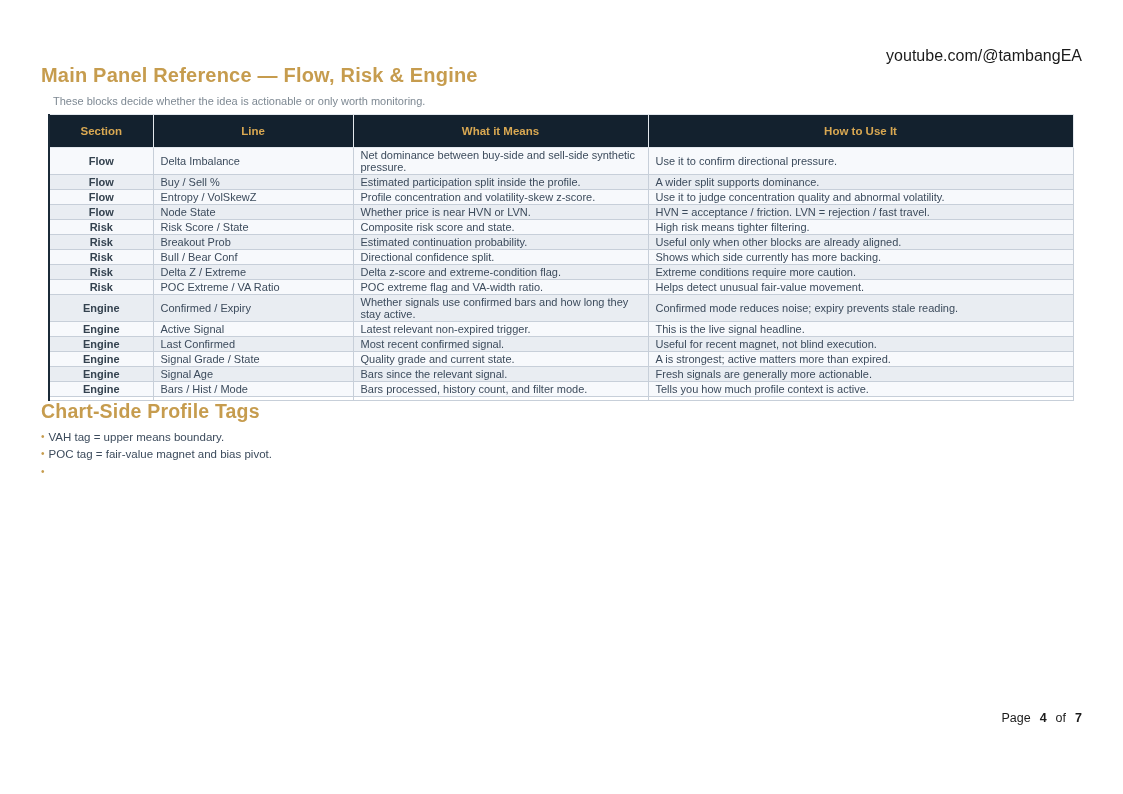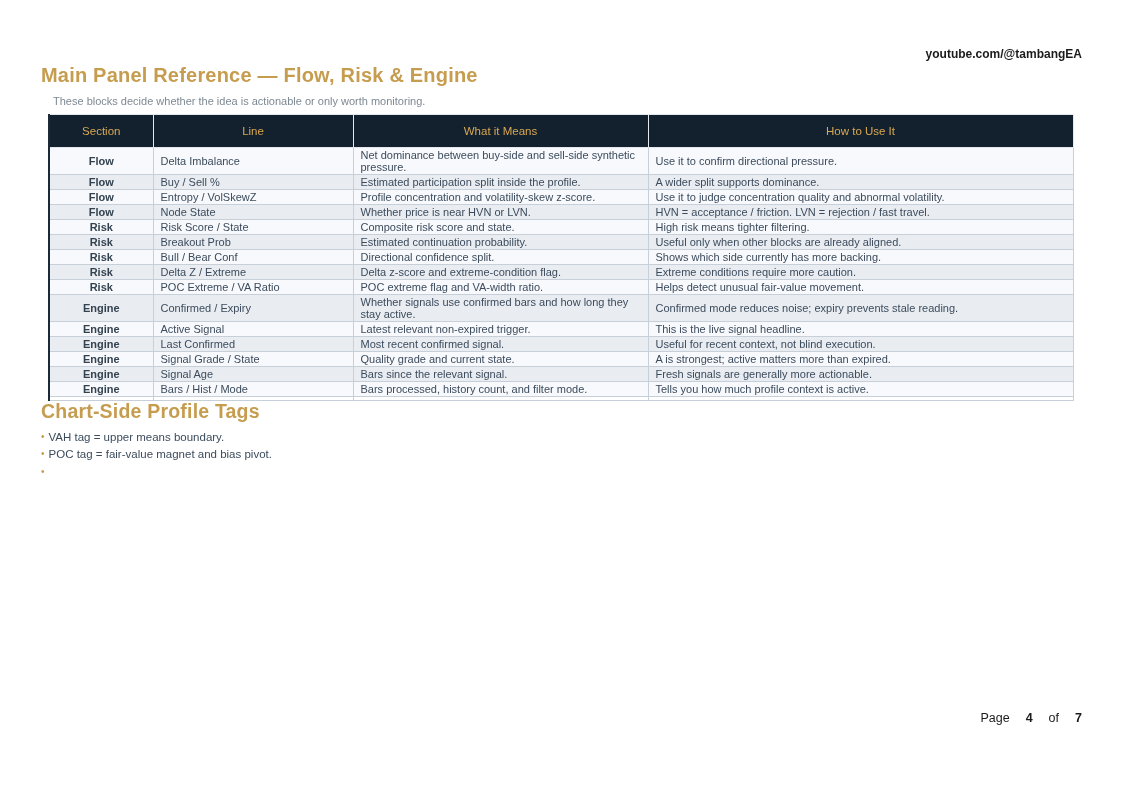--- a/index.html
+++ b/index.html
@@ -1,42 +1,42 @@
 <!DOCTYPE html>
 <html><head>
 <meta charset="utf-8">
 <style>
   * { margin: 0; padding: 0; box-sizing: border-box; }
   html, body { width: 1123px; height: 794px; background: #ffffff; overflow: hidden; }
   body { font-family: "Liberation Sans", sans-serif; position: relative; }
 
   .channel-link {
     position: absolute; top: 47px; right: 41px;
-    font-size: 12px; color: #1b1b1b; font-weight: bold;
+    font-size: 16px; color: #1b1b1b;
   }
 
   .main-title {
     position: absolute; left: 41px; top: 64px;
     font-size: 20px; font-weight: bold; color: #C69C4E;
     letter-spacing: 0.2px; white-space: nowrap;
   }
 
   .subtitle {
     position: absolute; left: 53px; top: 95px;
     font-size: 11px; color: #7E8993;
   }
 
   .ref-table {
     position: absolute; left: 48px; top: 114px; width: 1024px;
     border-collapse: collapse; table-layout: fixed;
     font-size: 11px; color: #3C4B5C;
     border-left: 2px solid #1B2A38;
   }
   .ref-table th {
-    background: #13212E; color: #D9A852; font-weight: normal; font-size: 11.5px;
+    background: #13212E; color: #D9A852; font-weight: bold; font-size: 11.5px;
     height: 19px; text-align: center; border: 1px solid #E3E8ED; padding: 10px 4px;
   }
   .ref-table td {
     border: 1px solid #C7CFD9; padding: 1px 7px; line-height: 12px;
     vertical-align: middle; height: 14px; background: #F7F9FC;
   }
   .ref-table tr.alt td { background: #E9EDF2; }
   .ref-table td.c-section { text-align: center; font-weight: bold; color: #34424F; }
   .ref-table tfoot td { height: 4px; padding: 0; background: #ffffff; }
 
@@ -48,21 +48,21 @@
   .bullet-list {
     position: absolute; left: 41px; top: 429px;
     list-style: none; font-size: 11.5px; color: #3C4B5C;
   }
   .bullet-list li { line-height: 16.3px; white-space: nowrap; }
   .bullet-dot { color: #C69C4E; margin-right: 4px; }
   .bullet-dot::before { content: "\2022"; font-size: 10px; position: relative; top: -1px; }
 
   .page-footer {
     position: absolute; top: 711px; right: 41px;
-    font-size: 12.5px; color: #1b1b1b; display: flex; gap: 16px;
+    font-size: 12.5px; color: #1b1b1b; display: flex; gap: 9px;
   }
   .page-footer .bold { font-weight: bold; }
 </style>
 </head>
 <body>
 
 <div class="channel-link">youtube.com/@tambangEA</div>
 
 <h1 class="main-title">Main Panel Reference — Flow, Risk &amp; Engine</h1>
 <p class="subtitle">These blocks decide whether the idea is actionable or only worth monitoring.</p>
@@ -146,21 +146,21 @@
       <tr>
     <td class="c-section">Engine</td>
     <td class="c-line">Active Signal</td>
     <td class="c-meaning">Latest relevant non-expired trigger.</td>
     <td class="c-usage">This is the live signal headline.</td>
   </tr>
       <tr class="alt">
     <td class="c-section">Engine</td>
     <td class="c-line">Last Confirmed</td>
     <td class="c-meaning">Most recent confirmed signal.</td>
-    <td class="c-usage">Useful for recent context, not blind execution.</td>
+    <td class="c-usage">Useful for recent magnet, not blind execution.</td>
   </tr>
       <tr>
     <td class="c-section">Engine</td>
     <td class="c-line">Signal Grade / State</td>
     <td class="c-meaning">Quality grade and current state.</td>
     <td class="c-usage">A is strongest; active matters more than expired.</td>
   </tr>
       <tr class="alt">
     <td class="c-section">Engine</td>
     <td class="c-line">Signal Age</td>

